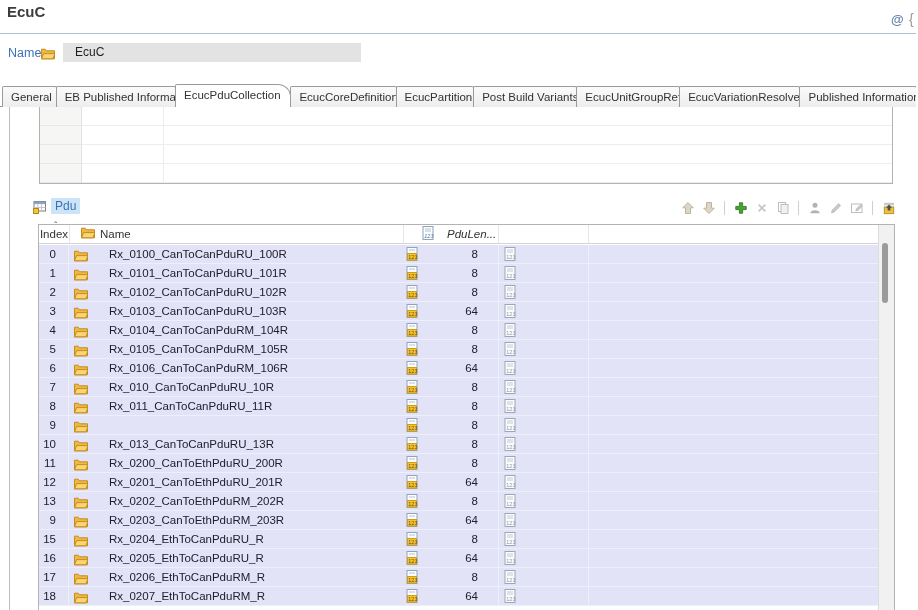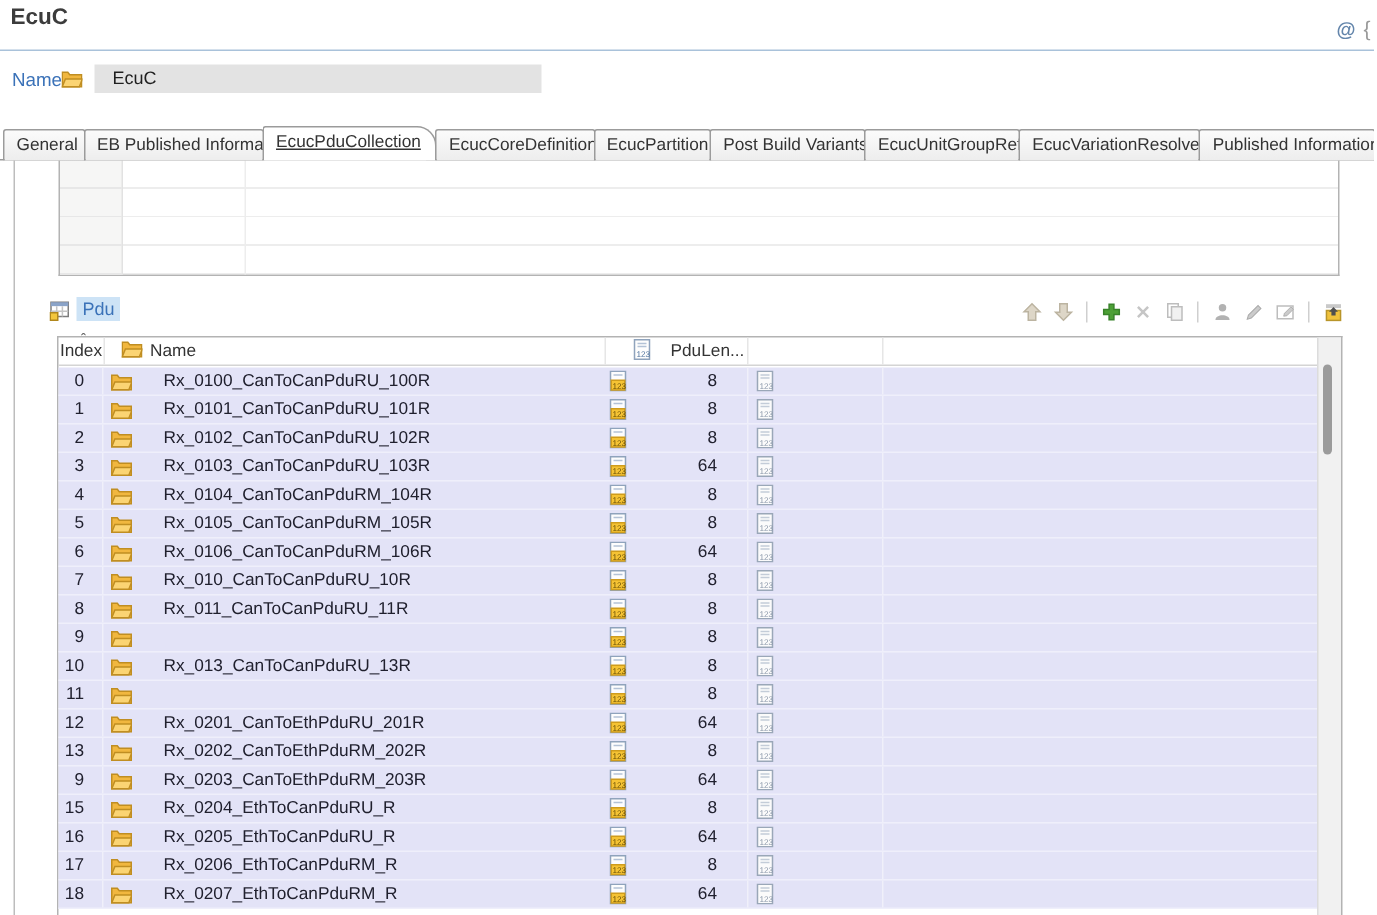--- a/index.html
+++ b/index.html
@@ -17,21 +17,21 @@
   .name-folder{ position:absolute; left:41px; top:46px; }
   .name-field { position:absolute; left:63px; top:43px; width:298px; height:19px; background:#e3e3e3; }
   .name-field span { display:block; padding-left:12px; line-height:19px; font-size:12px; color:#1f1f1f; }
 
   
   .tab-bar { position:absolute; left:2px; top:85px; right:0; height:22px; display:flex; align-items:flex-end; z-index:3; }
   .tab { height:21px; line-height:20px; padding:0 8px; font-size:11.5px; color:#333;
          background:linear-gradient(#fbfbfb,#ededed); border:1px solid #9b9b9b; border-bottom:none;
          border-radius:2px 2px 0 0; margin-right:-1px; white-space:nowrap; overflow:hidden; }
   .tab.active { background:#fff; height:23px; line-height:21px; border-radius:2px 13px 0 0;
-                padding-right:20px; position:relative; z-index:5;text-decoration:underline; }
+                padding-right:20px; position:relative; z-index:5; }
   .tab-underline { position:absolute; left:0; top:106px; width:918px; height:1px; background:#9b9b9b; z-index:2; }
   .panel-left-border { position:absolute; left:9px; top:107px; width:1px; height:503px; background:#bdbdbd; }
 
   
   .empty-table { position:absolute; left:39px; top:107px; width:854px; height:77px; background:#fff;
       border:1px solid #b3b3b3; border-top:none;
       background-image:repeating-linear-gradient(to bottom, transparent 0, transparent 18px, #ededed 18px, #ededed 19px); }
   .empty-gutter { position:absolute; left:0; top:0; width:42px; height:100%; background:#f6f6f5;
       border-right:1px solid #e2e2e2;
       background-image:repeating-linear-gradient(to bottom, transparent 0, transparent 18px, #e7e7e7 18px, #e7e7e7 19px); }
@@ -45,21 +45,21 @@
   .tsep  { width:1px; height:14px; background:#cfcfcf; margin:0 2px; }
 
   
   .pdu-table { position:absolute; left:38px; top:224px; width:857px; height:386px; background:#fff;
                border:1px solid #b3b3b3; border-bottom:none; }
   .thead { position:relative; height:19px; border-bottom:1px solid #d4d4d4; width:839px; }
   .hcell { position:absolute; top:0; height:18px; display:flex; align-items:center; font-size:11.5px; color:#333; }
   .h-idx  { left:0; width:30px; justify-content:center; }
   .sort-caret { position:absolute; top:-4px; left:15px; font-size:10px; color:#666; }
   .h-name { left:30px; padding-left:12px; gap:5px; }
-  .h-len  { left:364px; padding-left:19px; gap:13px; }
+  .h-len  { left:364px; padding-left:19px; gap:13px;font-style:italic; }
   .h-id   { left:459px; padding-left:6px; gap:13px;margin-top:36px; }
   .hdiv, .rdiv { position:absolute; top:0; width:1px; height:100%; }
   .hdiv { background:#e6e6e6; }
   .rdiv { background:#f0f0fa; }
 
   .tbody { position:absolute; top:20px; left:0; width:839px; }
   .trow { position:relative; height:19px; background:#e3e3f7; border-bottom:1px solid #efeffb; }
   .c-idx  { position:absolute; left:0; width:17px; text-align:right; line-height:18px; font-size:11.5px; color:#20202e; }
   .c-ficon{ position:absolute; left:35px; top:3px; }
   .c-name { position:absolute; left:54px; line-height:18px; font-size:11.5px; color:#20202e; white-space:nowrap;margin-left:16px; }
@@ -475,20 +475,21 @@
         </div>
         <div class="trow">
           <span class="rdiv" style="left:29px"></span>
           <span class="rdiv" style="left:459px"></span>
           <span class="rdiv" style="left:549px"></span>
           <span class="c-idx">11</span>
           <span class="c-ficon"><svg width="14" height="12" viewBox="0 0 14 12">
               <path d="M0.5 3 L0.5 1.2 L4.2 1.2 L5.5 2.8 L13.5 2.8 L13.5 10.8 L0.5 10.8 Z" fill="#f1b73f" stroke="#c08e22"></path>
               <path d="M0.5 10.8 L2.6 5.6 L14 5.6 L11.9 10.8 Z" fill="#fbd473" stroke="#c08e22"></path>
             </svg></span>
+          <span class="c-name">Rx_0200_CanToEthPduRU_200R</span>
           <span class="c-licon"><svg width="12" height="14" viewBox="0 0 12 14">
               <rect x="1" y="0.5" width="10" height="13" fill="#fdfdfd" stroke="#8fa3bc"></rect>
               <line x1="3" y1="3" x2="9" y2="3" stroke="#b3c2d6"></line>
               <rect x="1.5" y="6.5" width="9" height="6.5" fill="#f5c334" stroke="#cf9c1c"></rect>
               <text x="2.3" y="12" font-size="5.5" fill="#6b5106">123</text>
             </svg></span>
           <span class="c-len">8</span>
           <span class="c-iicon"><svg width="12" height="14" viewBox="0 0 12 14">
               <rect x="1" y="0.5" width="10" height="13" fill="#fbfbfb" stroke="#9aa7b8"></rect>
               <line x1="3" y1="3" x2="9" y2="3" stroke="#c3ccd8"></line>

